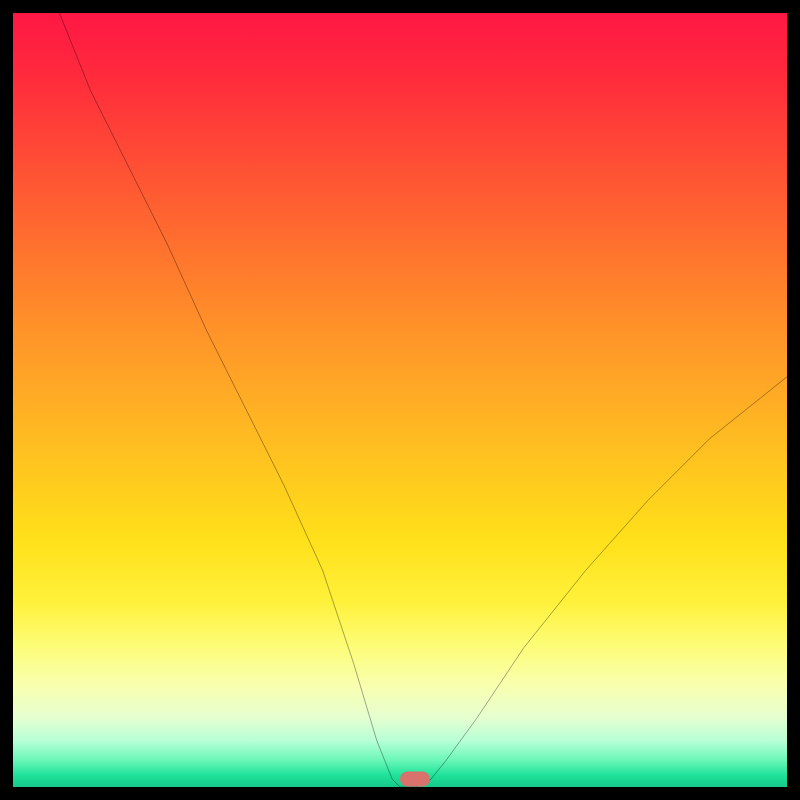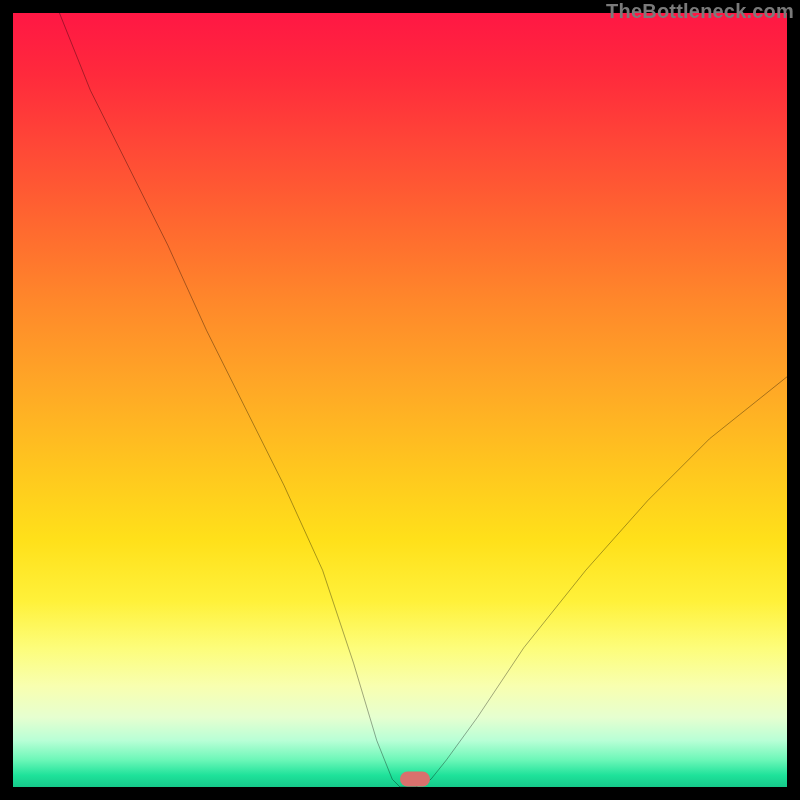--- a/index.html
+++ b/index.html
@@ -75,14 +75,13 @@
 <body>
 
 <div class="stage">
   <div class="plot">
     <div class="gradient"></div>
     <svg class="curve" viewBox="0 0 100 100" preserveAspectRatio="none">
       <path id="curve-path" fill="none" stroke="#000000" stroke-width="0.35" vector-effect="non-scaling-stroke" stroke-linecap="round" stroke-linejoin="round" d="M6.00 0.00 L10.00 10.00 L15.00 20.00 L20.00 30.00 L25.00 41.00 L30.00 51.00 L35.00 61.00 L40.00 72.00 L44.00 84.00 L47.00 94.00 L49.00 99.00 L50.00 100.00 L52.00 100.00 L54.00 99.00 L56.00 96.50 L60.00 91.00 L66.00 82.00 L74.00 72.00 L82.00 63.00 L90.00 55.00 L100.00 47.00"></path>
     </svg>
     <div class="marker" id="marker" style="left: 52%; top: 99%; background: rgb(217, 113, 109);"></div>
   </div>
-  <div class="watermark">TheBottleneck.com</div>
 </div>
 
 </body></html>

